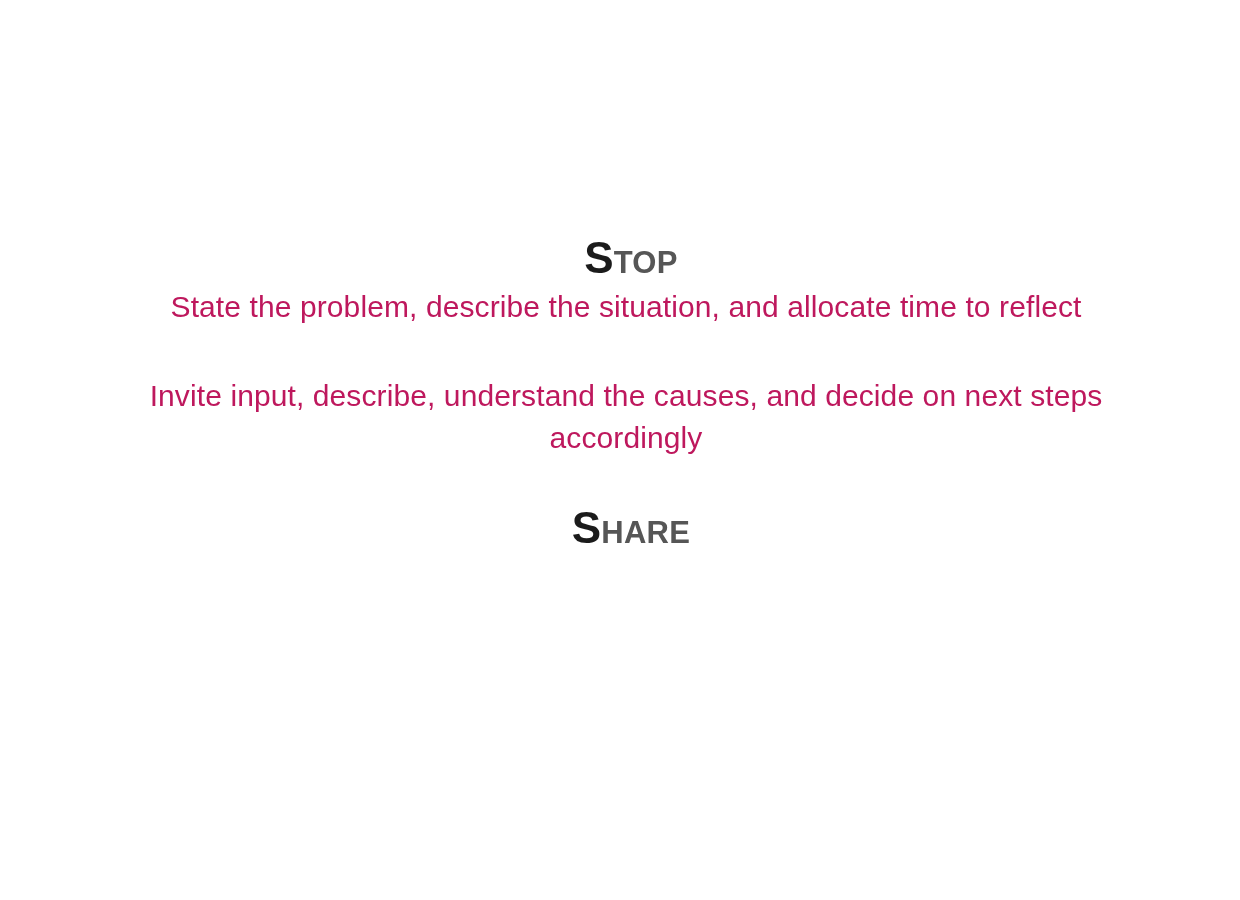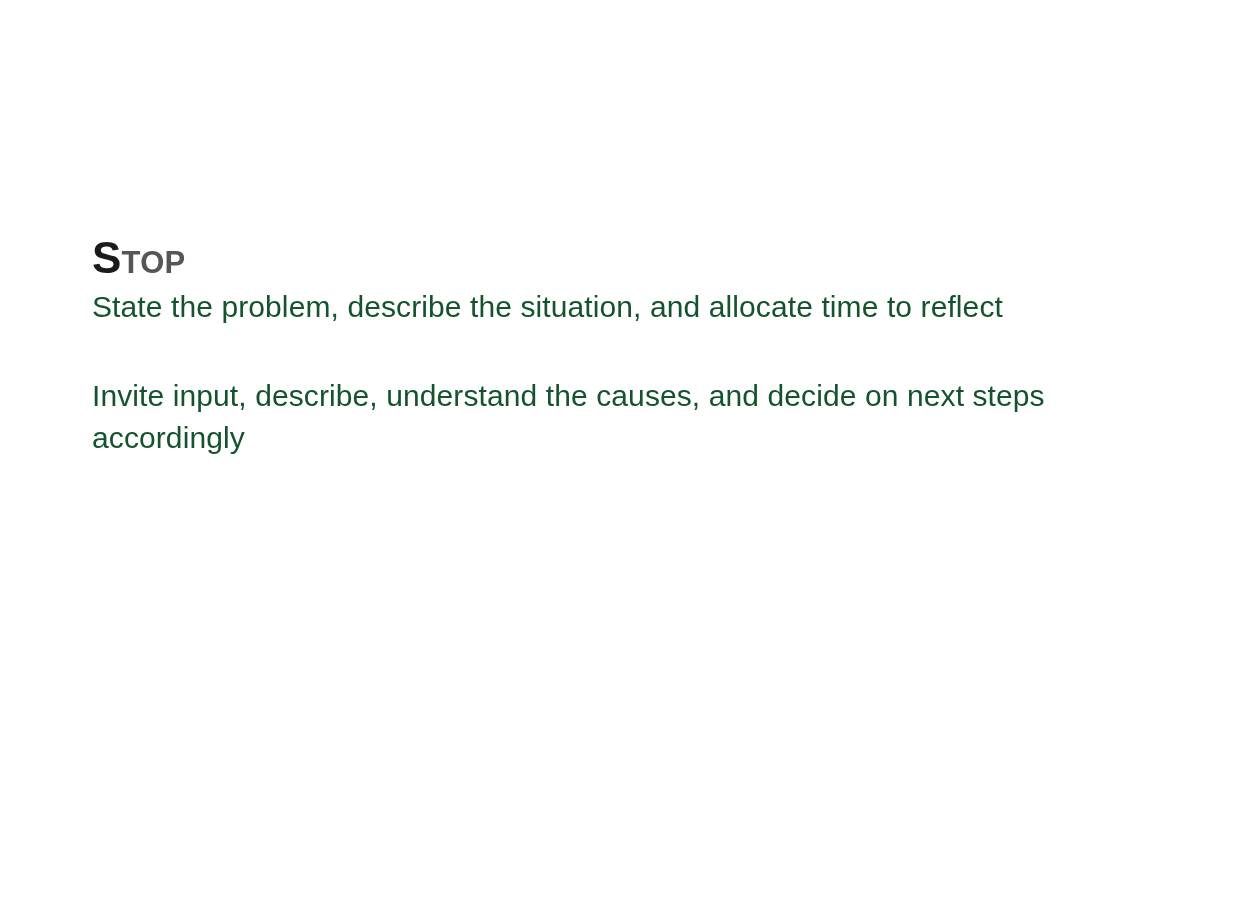--- a/index.html
+++ b/index.html
@@ -17,23 +17,24 @@
   .slide {
     position: relative;
     width: 1240px;
     height: 900px;
     background: #ffffff;
     box-sizing: border-box;
   }
 
   .content {
     position: absolute;
-    left: 92px;
+    left: 76px;
     top: 236px;
     width: 1110px;
+    text-align: center;
   }
 
   .block {
     margin: 0 0 46px 0;
   }
   .block:last-child {
     margin-bottom: 0;
   }
 
   .block-heading {
@@ -56,21 +57,21 @@
     color: #565656;
     font-weight: bold;
     line-height: 1;
     letter-spacing: 0.3px;
   }
 
   .block-body {
     margin: 0;
     font-size: 30px;
     font-weight: normal;
-    color: #14532d;
+    color: #be185d;
     line-height: 1.42;
     letter-spacing: 0.1px;
     max-width: 1100px;
   }
 </style>
 </head>
 <body>
 
 <div class="slide">
   <div class="content">
@@ -78,16 +79,17 @@
     <section class="block">
       <h2 class="block-heading"><span class="cap-initial">S</span><span class="cap-rest">TOP</span></h2>
       <p class="block-body">State the problem, describe the situation, and allocate time to reflect</p>
     </section>
 
     <section class="block">
       <p class="block-body">Invite input, describe, understand the causes, and decide on next steps accordingly</p>
     </section>
 
     <section class="block">
+      <h2 class="block-heading"><span class="cap-initial">S</span><span class="cap-rest">HARE</span></h2>
     </section>
 
   </div>
 </div>
 
 </body></html>

